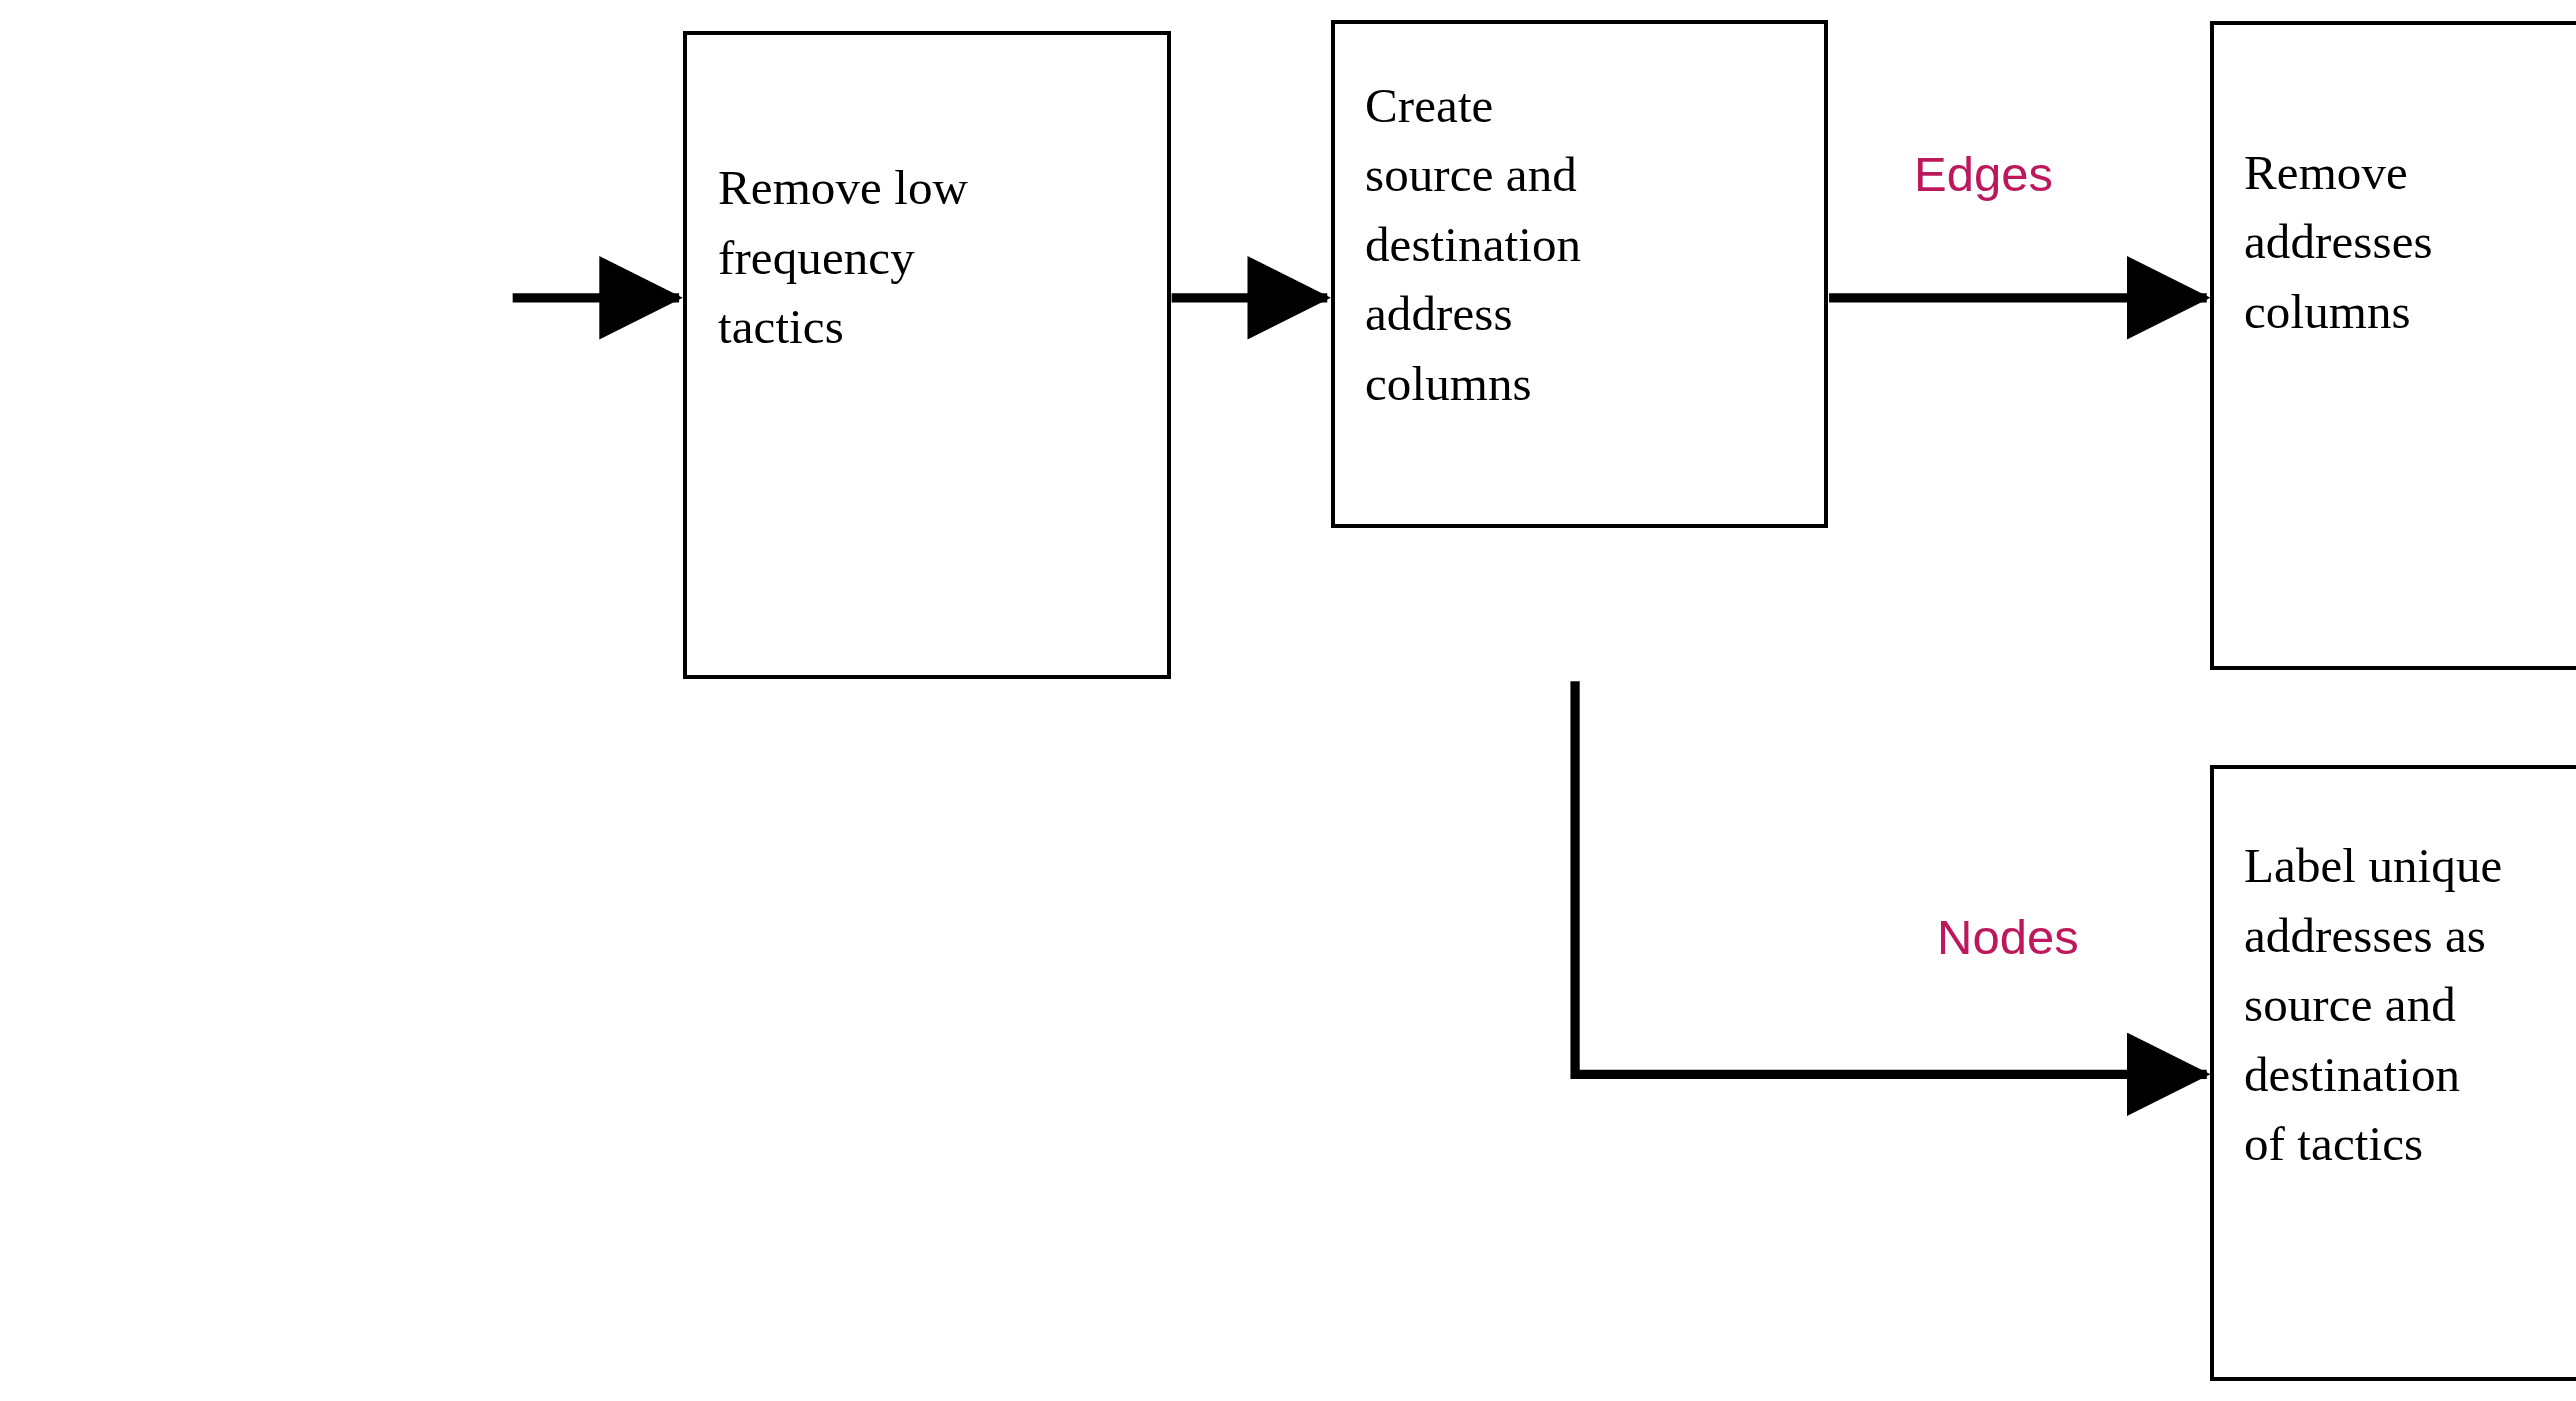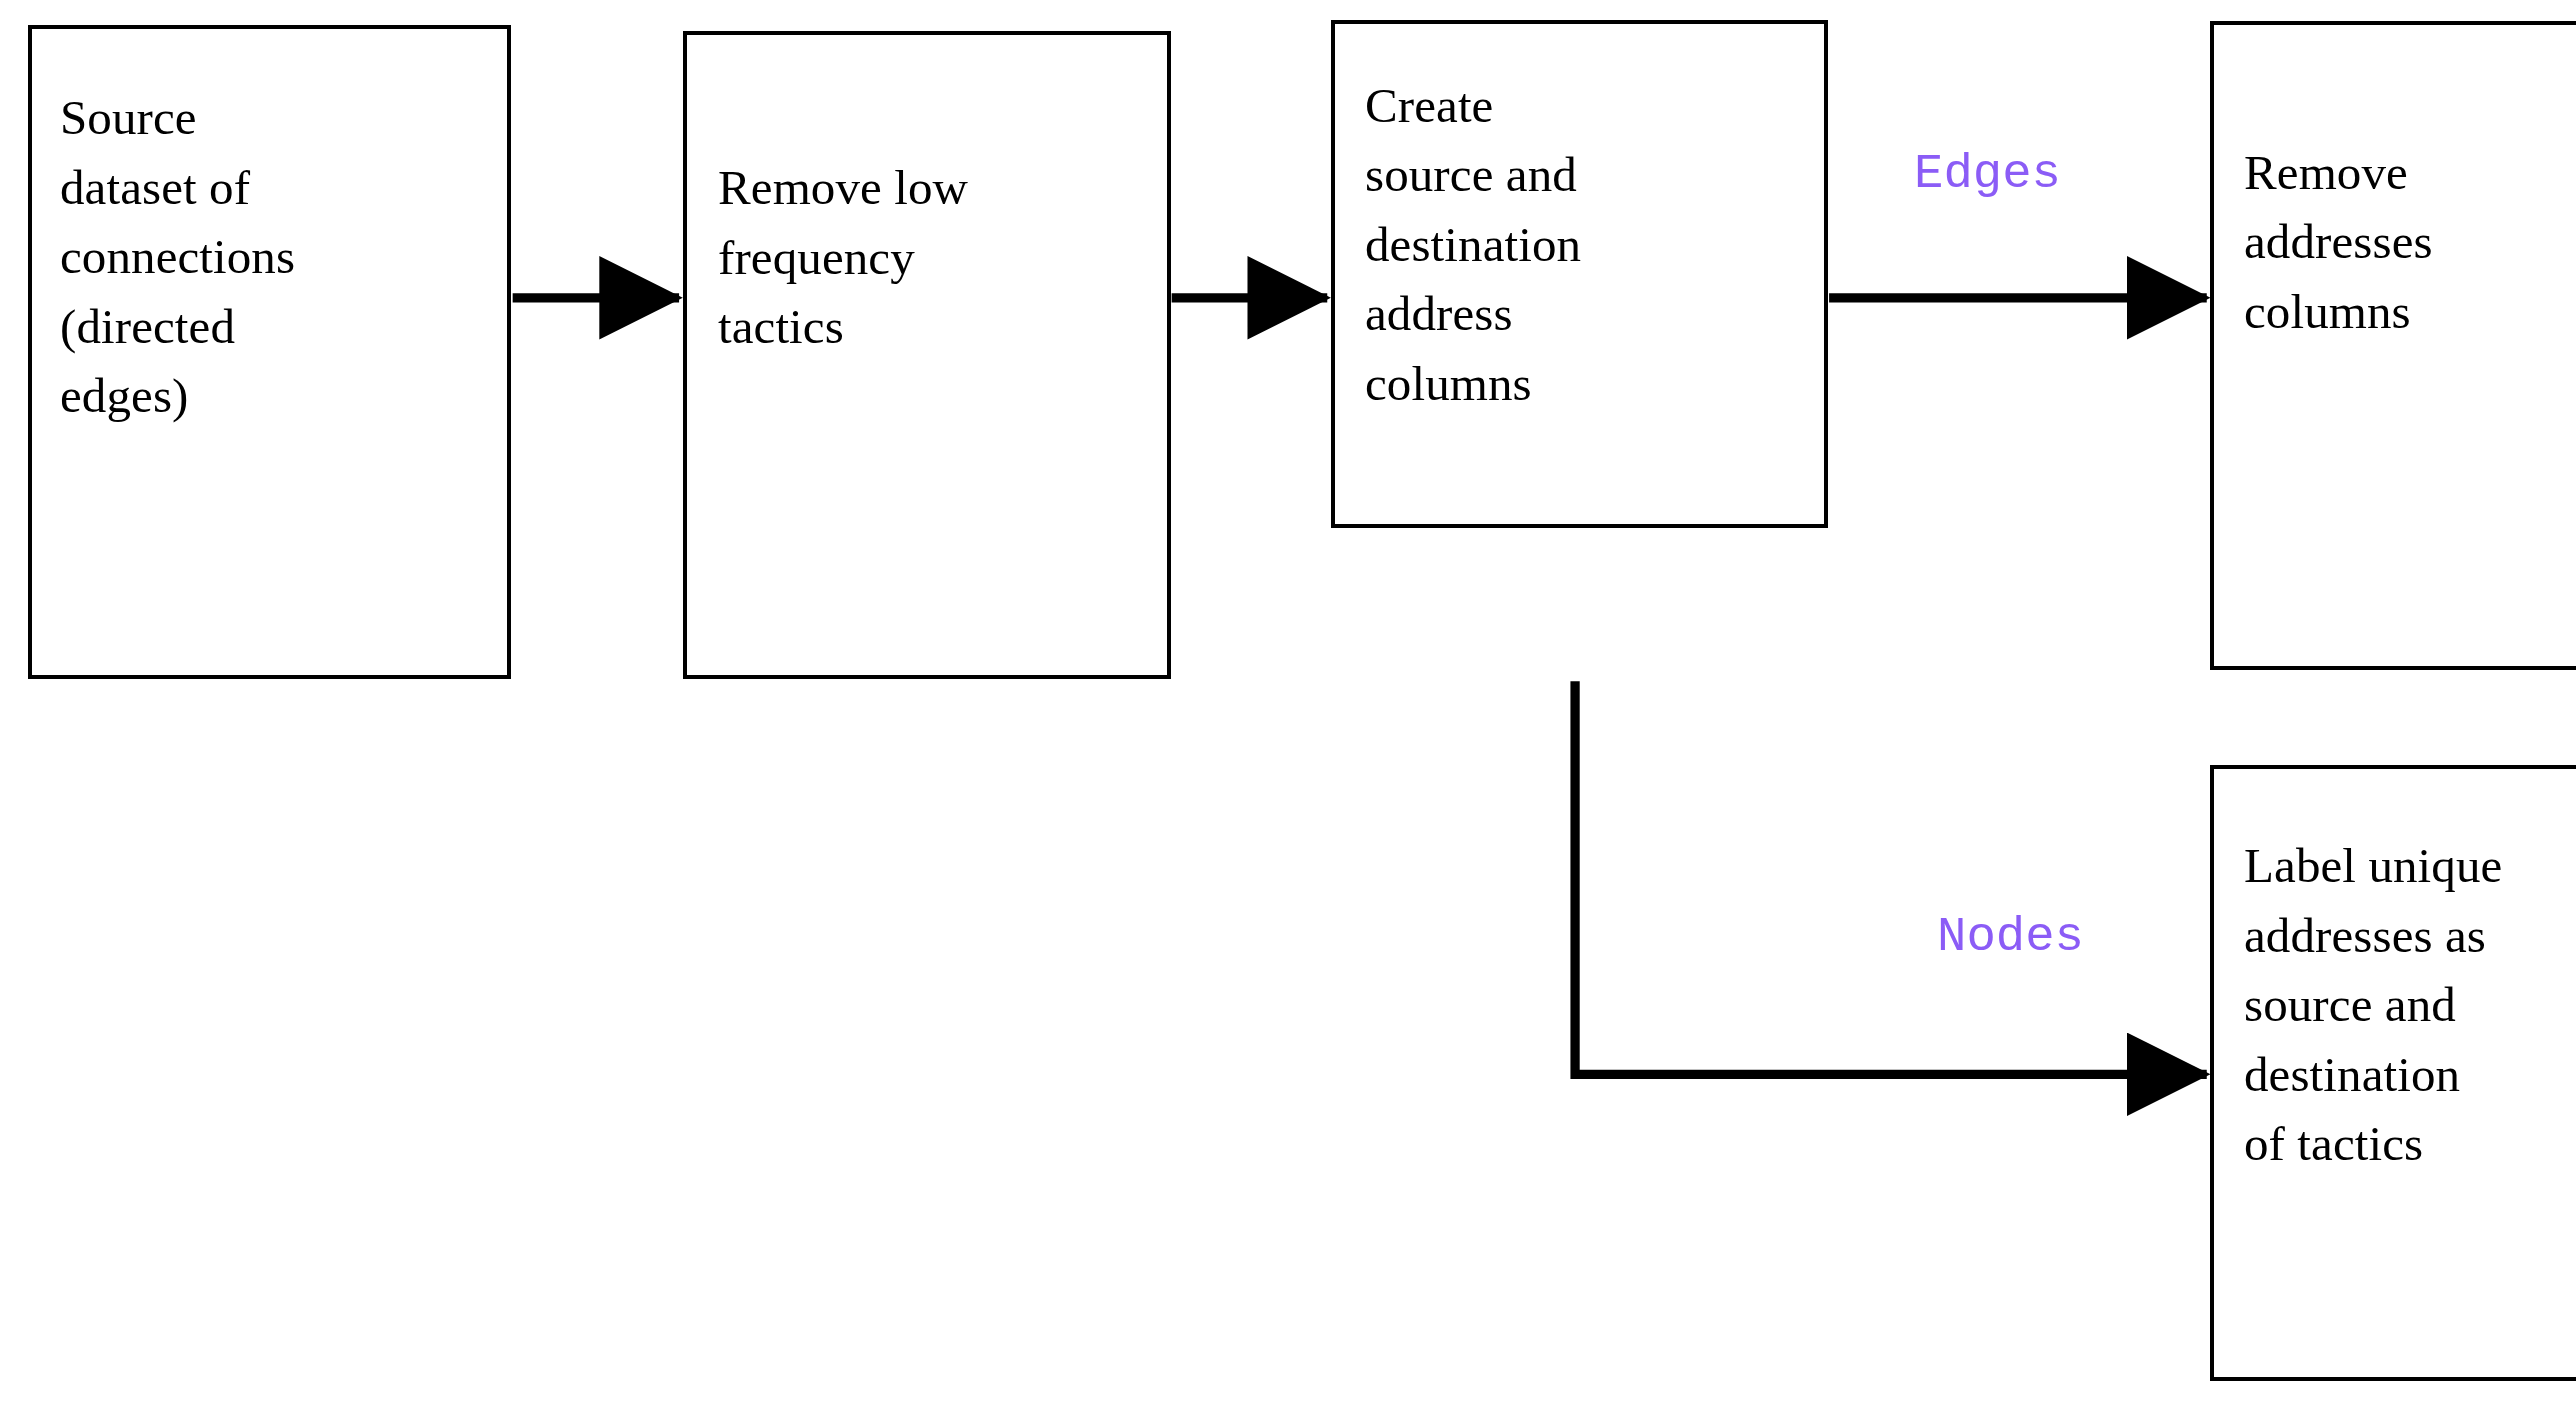--- a/index.html
+++ b/index.html
@@ -28,24 +28,24 @@
   .flow-box .box-text {
     font-family: "Liberation Serif", "DejaVu Serif", serif;
     font-size: 49px;
     line-height: 1.42;
     color: #000000;
     white-space: pre-line;
     letter-spacing: 0.1px;
   }
   .edge-label {
     position: absolute;
-    font-family: Liberation Mono, monospace;
+    font-family: Liberation Sans, sans-serif;
     font-size: 49px;
     line-height: 1.2;
-    color: #8b5cf6;
+    color: #be185d;
     white-space: nowrap;
   }
   .connector {
     position: absolute;
     pointer-events: none;
   }
   .conn-svg {
     display: block;
     overflow: visible;
   }
@@ -82,27 +82,20 @@
       <g>
         <path d="M 3057 1322 L 3057 2085 L 4283 2085" fill="none" stroke="#000000" stroke-width="18" marker-end="url(#arrowhead)"></path>
       </g>
 
       <g>
         <line x1="5247" y1="2085" x2="5568" y2="2085" stroke="#000000" stroke-width="18" marker-end="url(#arrowhead)"></line>
       </g>
     </svg>
   </div>
 
-  <div class="flow-box" style="left:28px; top:25px; width:483px; height:654px; padding:54px 0 0 28px;">
-    <span class="box-text">Source
-dataset of
-connections
-(directed
-edges)</span>
-  </div>
 
   <div class="flow-box" style="left:683px; top:31px; width:488px; height:648px; padding:118px 16px 0 31px;">
     <span class="box-text">Remove low
 frequency
 tactics</span>
   </div>
 
   <div class="flow-box" style="left:1331px; top:19.6px; width:497px; height:508px; padding:47px 0 0 30px;">
     <span class="box-text">Create
 source and

